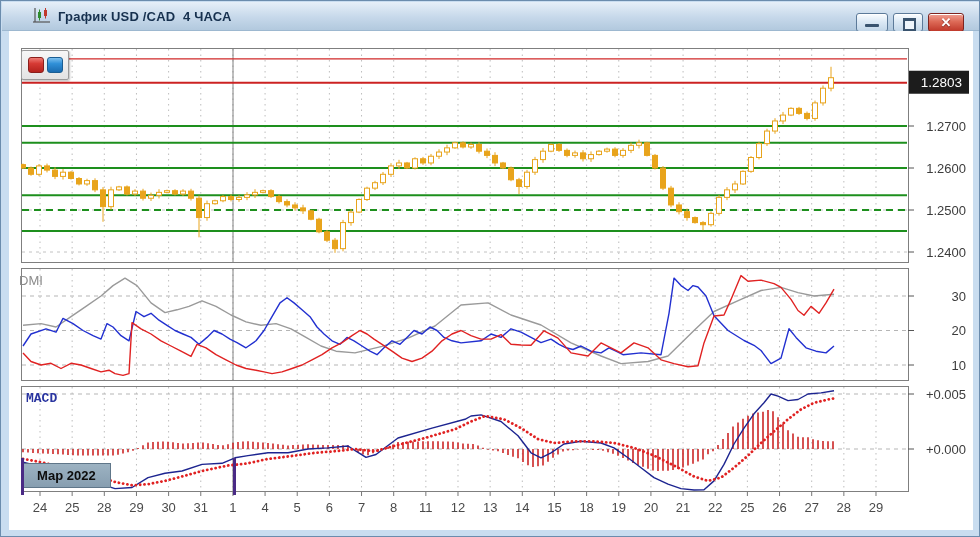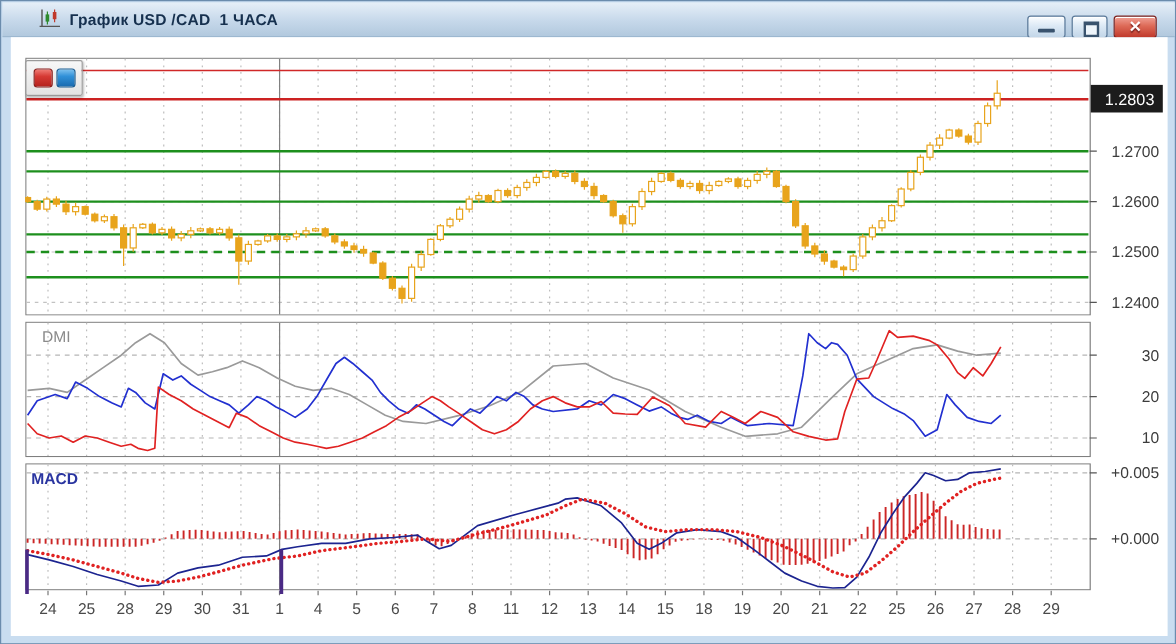--- a/index.html
+++ b/index.html
@@ -23,22 +23,22 @@
   #price-svg{left:12px;top:17px;}
   #dmi-svg{left:12px;top:237px;}
   #macd-svg{left:12px;top:355px;}
   #xaxis-svg{left:12px;top:461px;}
   .legend-box{position:absolute;left:12px;top:19px;width:46px;height:28px;background:linear-gradient(#f7f7f7,#e3e3e3);
     border:1px solid #9a9a9a;border-radius:2px;box-shadow:1px 1px 2px rgba(0,0,0,.25);display:flex;align-items:center;justify-content:center;gap:3px;z-index:5;}
   .sq{width:16px;height:16px;border-radius:3px;display:inline-block;box-sizing:border-box;}
   .sq.red{background:linear-gradient(#ef7b74,#d63a34 40%,#b5221d);border:1px solid #8a1f1c;}
   .sq.blue{background:linear-gradient(#7cc0ee,#3090d8 40%,#1a6cb0);border:1px solid #1b5e93;}
   .ind-label{position:absolute;font-size:13px;z-index:4;}
-  .ind-label.dmi{left:26px;top:242px;color:#8a8a8a;}
-  .ind-label.macd{left:17px;top:360px;color:#2a35a0;font-weight:700;}
+  .ind-label.dmi{left:10px;top:242px;color:#8a8a8a;}
+  .ind-label.macd{left:17px;top:360px;color:#2a35a0;font-weight:700;font-family:Liberation Mono, monospace;}
   .month-box{position:absolute;top:432px;height:23px;line-height:23px;padding:0 14px;
     background:linear-gradient(#9cb2c2,#879eb0);border:1px solid #5f7689;font-size:13px;font-weight:700;color:#0c0c0c;z-index:6;}
   .month-bar{position:absolute;top:427px;width:3px;height:37px;background:#4a2a85;z-index:7;}
   .bar-1{left:12px;} .bar-2{left:224px;}
   .box-1{left:13px;} .box-2{left:226px;}
 </style>
 </head>
 <body>
 
 <div class="window">
@@ -46,21 +46,21 @@
     <span class="app-icon">
       <svg width="20" height="18" viewBox="0 0 20 18">
         <line x1="3" y1="1" x2="3" y2="15" stroke="#555" stroke-width="1.2"></line>
         <line x1="1" y1="15" x2="18" y2="15" stroke="#555" stroke-width="1.2"></line>
         <rect x="6" y="5" width="3" height="6" fill="#2e8b2e"></rect>
         <line x1="7.5" y1="2.5" x2="7.5" y2="13.5" stroke="#2e8b2e" stroke-width="1"></line>
         <rect x="12" y="3" width="3" height="6" fill="#c0392b"></rect>
         <line x1="13.5" y1="1" x2="13.5" y2="11.5" stroke="#c0392b" stroke-width="1"></line>
       </svg>
     </span>
-    <span class="title">График USD /CAD  1 ЧАСА</span>
+    <span class="title">График USD /CAD  4 ЧАСА</span>
     <span class="win-buttons">
       <button class="wbtn min">
           <span class="glyph-min"></span>
         </button>
       <button class="wbtn max">
           <span class="glyph-max"></span>
         </button>
       <button class="wbtn close">
           <span class="glyph-x">✕</span>
         </button>
@@ -630,14 +630,15 @@
     <div class="legend-box">
       <span class="sq red"></span>
       <span class="sq blue"></span>
     </div>
 
     <div class="ind-label dmi">DMI</div>
     <div class="ind-label macd">MACD</div>
 
     <div class="month-bar bar-1"></div>
     <div class="month-bar bar-2"></div>
+    <div class="month-box box-1"><span>Мар 2022</span></div>
   </div>
 </div>
 
 </body></html>

